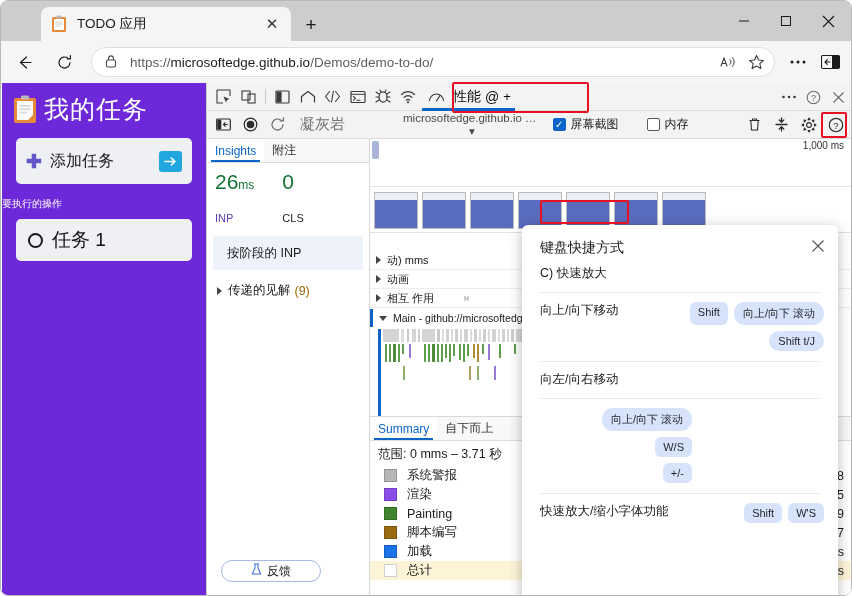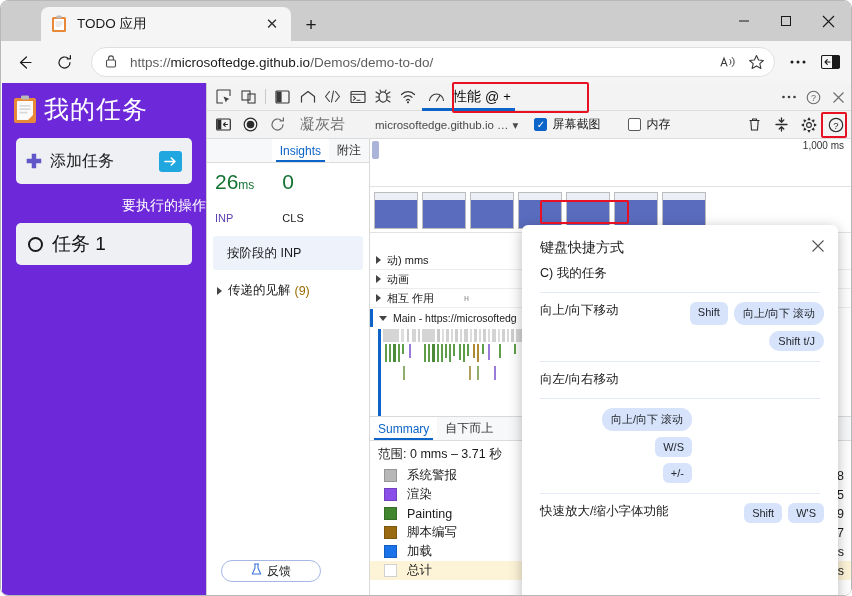--- a/index.html
+++ b/index.html
@@ -83,21 +83,21 @@
     margin:12px 14px 0 14px; background:#eef0f4; border-radius:5px;
     height:46px; display:flex; align-items:center; padding:0 10px;
   }
   .plus { font-size:19px; color:#6257c8; font-weight:bold; margin-right:8px; }
   .todo-card-label { font-size:16px; color:#1a1a1a; flex:1 1 auto; }
   .arrow-btn {
     width:23px; height:21px; background:#21a7e0; border-radius:3px;
     display:flex; align-items:center; justify-content:center; color:#fff; font-size:12px;
     cursor:pointer;
   }
-  .todo-sub { text-align:right; color:#ffffff; font-size:14px; margin-top:13px; }
+  .todo-sub { text-align:left; color:#ffffff; font-size:10px; margin-top:13px; }
   .todo-item {
     margin:8px 14px 0 14px; background:#eef0f4; border-radius:5px;
     height:42px; display:flex; align-items:center; padding:0 12px;
   }
   .circle { width:15px; height:15px; border:2px solid #1a1a1a; border-radius:50%; margin-right:9px; flex:0 0 auto; }
   .todo-item-label { font-size:19px; color:#111; }
 
   
   .devtools {
     position:absolute; left:204px; top:0; width:646px; height:513px;
@@ -120,33 +120,33 @@
   .dt-perf-underline { position:absolute; left:2px; bottom:0; right:2px; height:3px; background:#0c64c8; }
   .hl-box { position:absolute; border:2px solid #e81123; border-radius:2px; pointer-events:none; }
   .dt-right { position:absolute; right:2px; top:0; height:28px; display:flex; align-items:center; }
 
   .dt-toolbar2 {
     position:absolute; left:0; top:28px; width:646px; height:28px;
     background:#f3f3f3; border-bottom:1px solid #dcdcdc;
     display:flex; align-items:center; padding-left:4px; gap:2px;
   }
   .rec-name { font-size:15px; color:#737373; margin-left:8px; }
-  .dd { display:flex; align-items:center; font-size:11.5px; color:#4a4a4a; margin-left:28px; cursor:pointer; }
+  .dd { display:flex; align-items:center; font-size:11.5px; color:#4a4a4a; margin-left:56px; cursor:pointer;flex-direction:column; }
   .cb-row { display:flex; align-items:center; margin-left:14px; cursor:pointer; }
   .cb { width:13px; height:13px; border:1px solid #5a5a5a; border-radius:2px; background:#fff; margin-right:5px; flex:0 0 auto; }
   .cb.on { background:#0c64c8; border-color:#0c64c8; display:flex; align-items:center; justify-content:center; }
   .cb.on::after { content:"✓"; color:#fff; font-size:10px; line-height:1; }
   .cb-lbl { font-size:12px; color:#1a1a1a; }
 
   
   .insights {
     position:absolute; left:0; top:56px; width:163px; bottom:0;
     background:#fff; border-right:1px solid #d9d9d9;
   }
-  .ins-tabs { display:flex; height:24px; border-bottom:1px solid #dcdcdc; background:#f7f8fa;justify-content:flex-end; }
+  .ins-tabs { display:flex; height:24px; border-bottom:1px solid #dcdcdc; background:#f7f8fa; }
   .ins-tab { padding:0 8px; font-size:12px; display:flex; align-items:center; position:relative; cursor:pointer; color:#333; }
   .ins-tab.sel { color:#0c64c8; background:#fff; }
   .ins-tab.sel::after { content:""; position:absolute; left:4px; right:4px; bottom:0; height:2px; background:#0c64c8; }
   .metrics { display:flex; padding:8px 10px 2px 8px; gap:28px; }
   .metric .v { font-size:21px; color:#137333; line-height:1; }
   .metric .v span { font-size:12px; }
   .metric .k { font-size:11px; color:#5b3fb0; margin-top:20px; }
   .metric .k.dark { color:#222; }
   .ins-card { margin:10px 6px 0 6px; background:#eef2fa; border-radius:3px; height:34px; display:flex; align-items:center; padding-left:14px; font-size:12.5px; color:#1a1a1a; cursor:pointer;}
   .ins-row { margin:12px 0 0 4px; display:flex; align-items:center; font-size:12.5px; color:#1a1a1a; cursor:pointer;}
@@ -538,21 +538,21 @@
           <span>动画</span>
         </div>
         <div class="tl-track" style="top:150px;">
           <span class="tri"></span>
           <span>相互 作用</span>
           <span style="margin-left:30px;color:#8d8d8d;font-size:9px">н</span>
         </div>
 
         <div class="tl-main-hdr" style="top:170px;">
           <span class="tri down"></span>
-          <span>Main - https://microsoftedg</span>
+          <span>Main - github://microsoftedg</span>
         </div>
 
         <div class="flame" style="top:190px; border-left:3px solid #0c64c8; padding-left:4px;">
 
           <i style="left:2px;top:0;width:16px;height:13px;background:#d5d5d5"></i>
           <i style="left:20px;top:0;width:3px;height:13px;background:#dedede"></i>
           <i style="left:26px;top:0;width:2px;height:13px;background:#c9c9c9"></i>
           <i style="left:31px;top:0;width:4px;height:13px;background:#d5d5d5"></i>
           <i style="left:37px;top:0;width:2px;height:13px;background:#cfcfcf"></i>
           <i style="left:41px;top:0;width:13px;height:13px;background:#d5d5d5"></i>
@@ -664,21 +664,21 @@
     </div>
 
     <div class="dlg">
       <div class="dlg-title">键盘快捷方式</div>
       <div class="dlg-close">
         <svg width="14" height="14" viewBox="0 0 14 14">
               <path d="M1.5 1.5 L12.5 12.5 M12.5 1.5 L1.5 12.5" stroke="#555" stroke-width="1.1" fill="none"></path>
             </svg>
       </div>
 
-      <div class="dlg-grp-lbl">C) 我的任务</div>
+      <div class="dlg-grp-lbl">C) 快速放大</div>
 
       <div class="dlg-hr"></div>
 
       <div class="sc-row">
         <div class="sc-desc">向上/向下移动</div>
         <div class="sc-keys">
           <div class="kline">
             <span class="key">Shift</span>
             <span class="key wide">向上/向下 滚动</span>
           </div>

